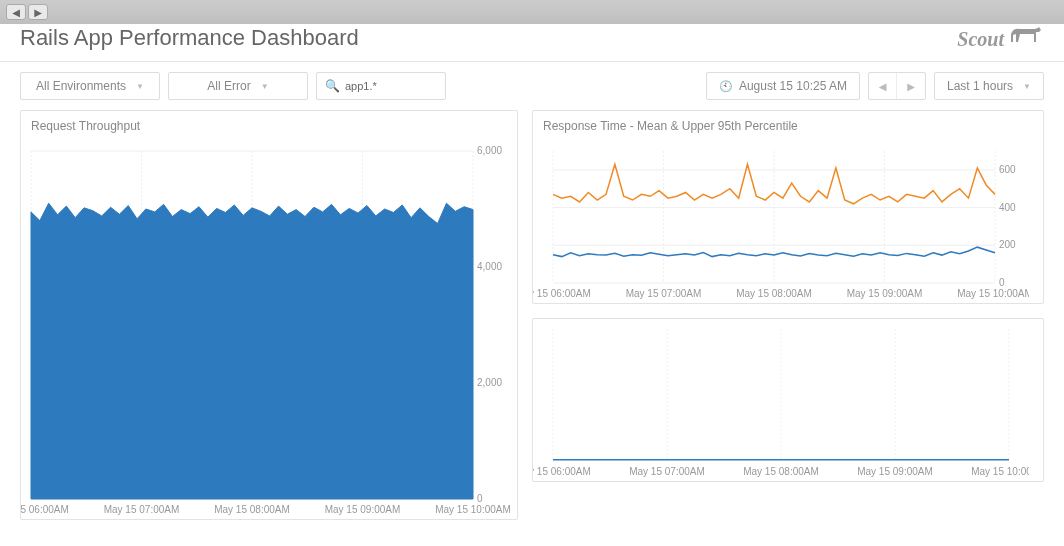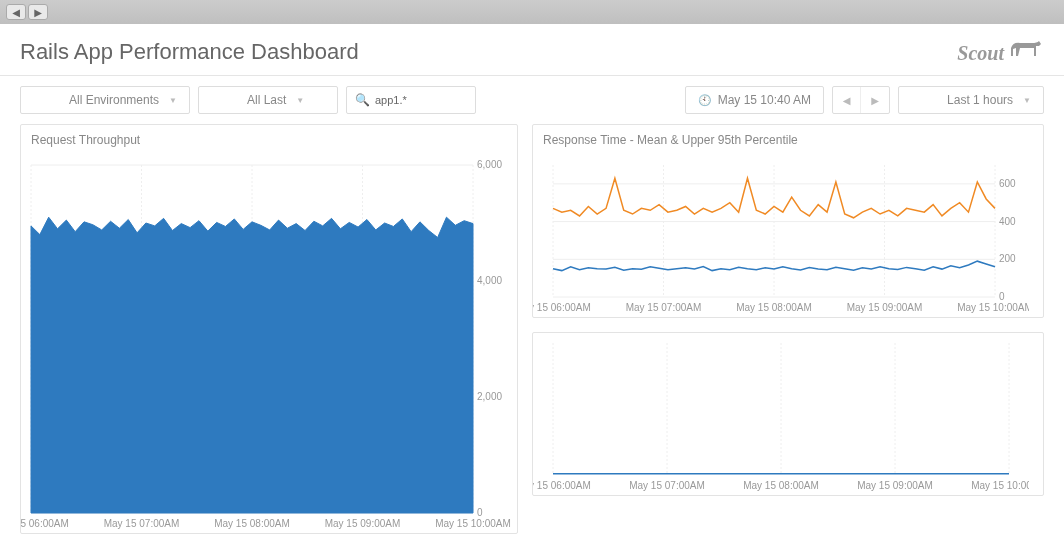--- a/index.html
+++ b/index.html
@@ -1,25 +1,25 @@
 <!DOCTYPE html>
 <html><head>
 <meta charset="utf-8">
 <style>
 * { box-sizing: border-box; margin: 0; padding: 0; }
 body { font-family: "Helvetica Neue", Helvetica, Arial, sans-serif; background: #fff; color: #444; width: 1064px; height: 546px; overflow: hidden; }
 .topbar { height: 24px; background: linear-gradient(#ccc,#bfbfbf); display: flex; align-items: center; padding: 0 6px; gap: 2px; }
 .navbtn { width: 20px; height: 16px; background: #e9e9e9; border: 1px solid #aaa; border-radius: 3px; display: flex; align-items: center; justify-content: center; cursor: pointer; font-size: 10px; color: #666; }
-.header { padding: 14px 20px 10px; display: flex; justify-content: space-between; align-items: center; border-bottom: 1px solid #e5e5e5; }
+.header { padding: 0 20px 10px; display: flex; justify-content: space-between; align-items: center; border-bottom: 1px solid #e5e5e5; }
 .header h1 { font-size: 22px; font-weight: 300; color: #666; }
 .brand { display: flex; align-items: baseline; gap: 4px; color: #999; font-style: italic; font-family: Georgia, serif; font-size: 20px; font-weight: bold; margin-left: 40px; }
 .brand svg { display: block; }
 .toolbar { padding: 10px 20px; display: flex; gap: 8px; align-items: center; }
 .dropdown, .time-display, .arrow-group { border: 1px solid #ddd; background: #fff; height: 28px; display: flex; align-items: center; padding: 0 12px; border-radius: 2px; font-size: 12px; color: #888; cursor: pointer; }
-.dropdown { min-width: 140px; justify-content: flex-start; padding-left: 48px; }
+.dropdown { min-width: 140px; justify-content: center; }
 .dropdown .chev { margin-left: 10px; font-size: 8px; color: #bbb; }
 .search { border: 1px solid #ddd; background: #fff; height: 28px; display: flex; align-items: center; padding: 0 8px; border-radius: 2px; width: 130px; }
 .search input { border: none; outline: none; font-size: 11px; color: #666; width: 100%; }
 .search .icon { color: #ccc; margin-right: 5px; font-size: 12px; }
 .spacer { flex: 1; }
 .arrow-group { padding: 0; }
 .arrow-group .ab { width: 28px; height: 100%; display: flex; align-items: center; justify-content: center; color: #bbb; font-size: 10px; cursor: pointer; }
 .arrow-group .ab:first-child { border-right: 1px solid #eee; }
 .time-display { min-width: 130px; }
 .time-display .icon { margin-right: 6px; font-size: 11px; color: #aaa; }
@@ -53,31 +53,31 @@
     </svg>
   </div>
 </div>
 
 <div class="toolbar">
   <div class="dropdown">
     <span>All Environments</span>
     <span class="chev">▼</span>
   </div>
   <div class="dropdown">
-    <span>All Last</span>
+    <span>All Error</span>
     <span class="chev">▼</span>
   </div>
   <div class="search">
     <span class="icon">🔍</span>
     <input type="text" value="app1.*" style="">
   </div>
   <div class="spacer"></div>
   <div class="time-display">
     <span class="icon">🕙</span>
-    <span>May 15 10:40 AM</span>
+    <span>August 15 10:25 AM</span>
   </div>
   <div class="arrow-group">
     <div class="ab">◀</div>
     <div class="ab">▶</div>
   </div>
   <div class="dropdown range-dd">
     <span>Last 1 hours</span>
     <span class="chev">▼</span>
   </div>
 </div>

